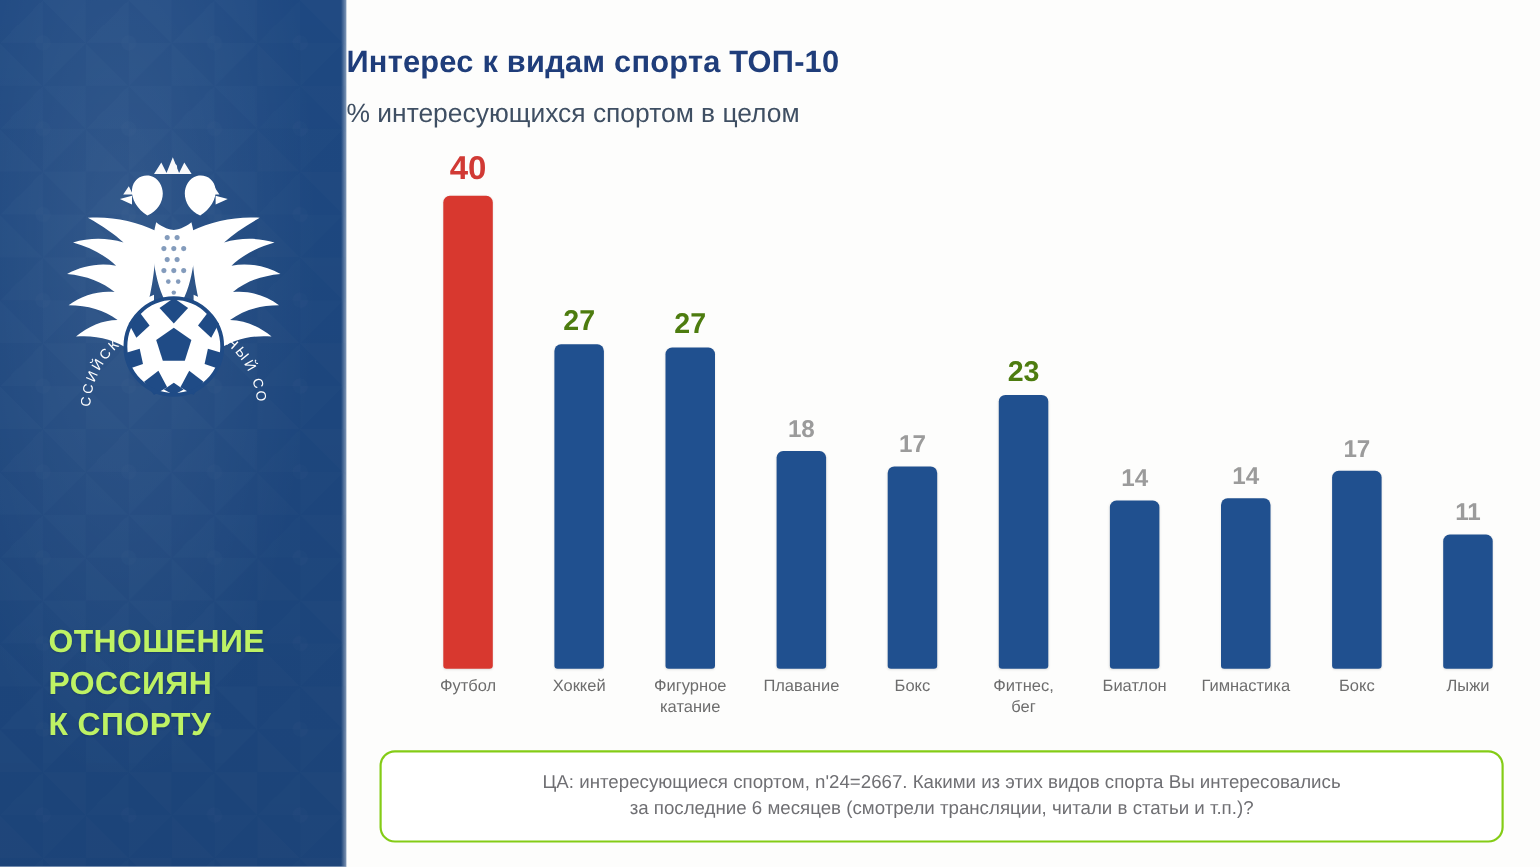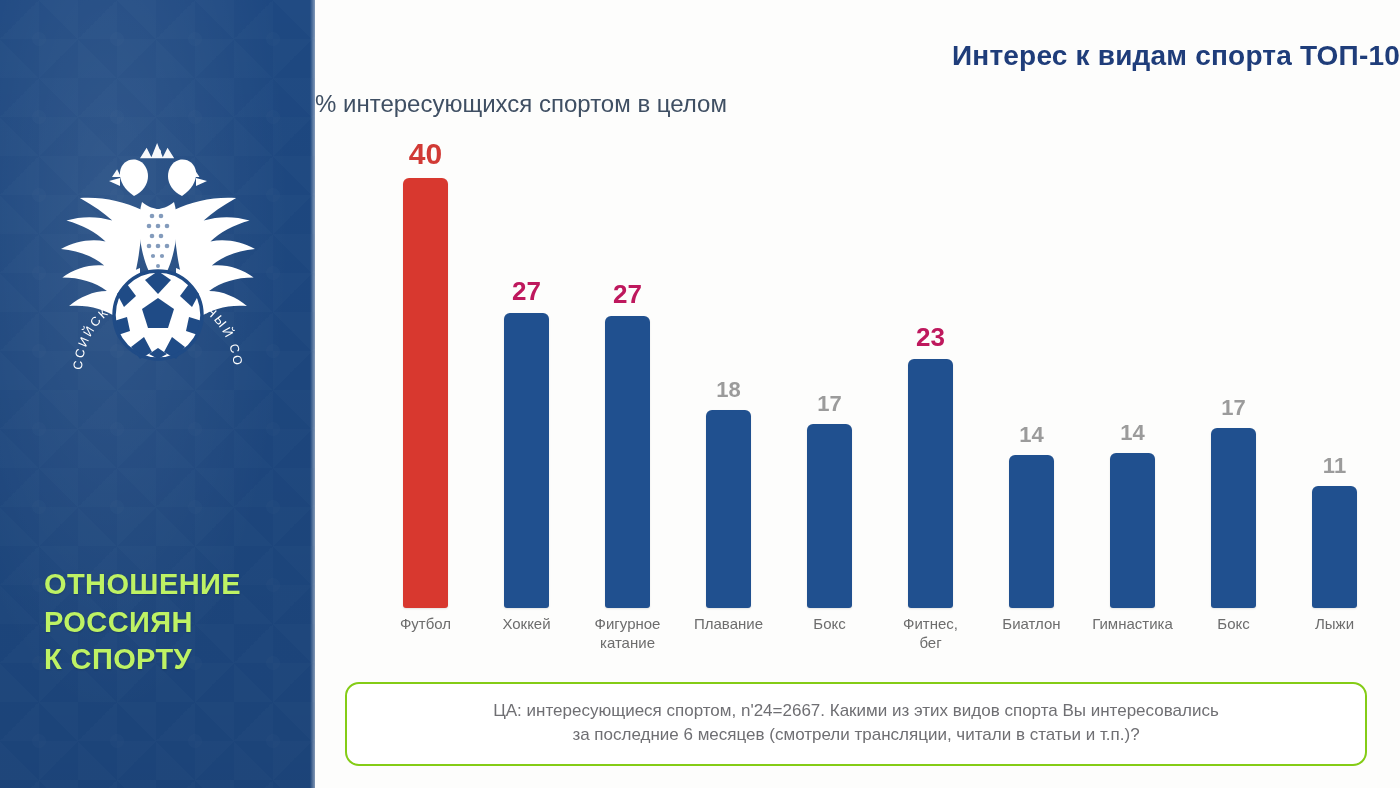--- a/index.html
+++ b/index.html
@@ -76,21 +76,21 @@
   
   .main {
     position:relative;
     flex:1 1 auto;
     height:788px;
     background:#fdfdfc;
   }
   .chart-title {
     position:absolute;
     left:0; right:0; top:40px;
-    text-align:right;
+    text-align:left;
     font-size:28px;
     font-weight:bold;
     color:#1f3d7a;
     letter-spacing:.2px;
   }
   .chart-subtitle {
     position:absolute;
     left:0; right:0; top:90px;
     text-align:left;
     font-size:24px;
@@ -119,21 +119,21 @@
     display:flex;
     flex-direction:column;
     justify-content:flex-end;
     align-items:center;
   }
   .bar-value {
     font-size:26px;
     font-weight:bold;
     line-height:1;
     margin-bottom:9px;
-    color:#be185d;
+    color:#4d7c0f;
     white-space:nowrap;
   }
   .bar-value.muted {
     color:#9b9b9b;
     font-size:22px;
     font-weight:bold;
   }
   .bar-value.accent {
     color:#d13a35;
     font-size:30px;

